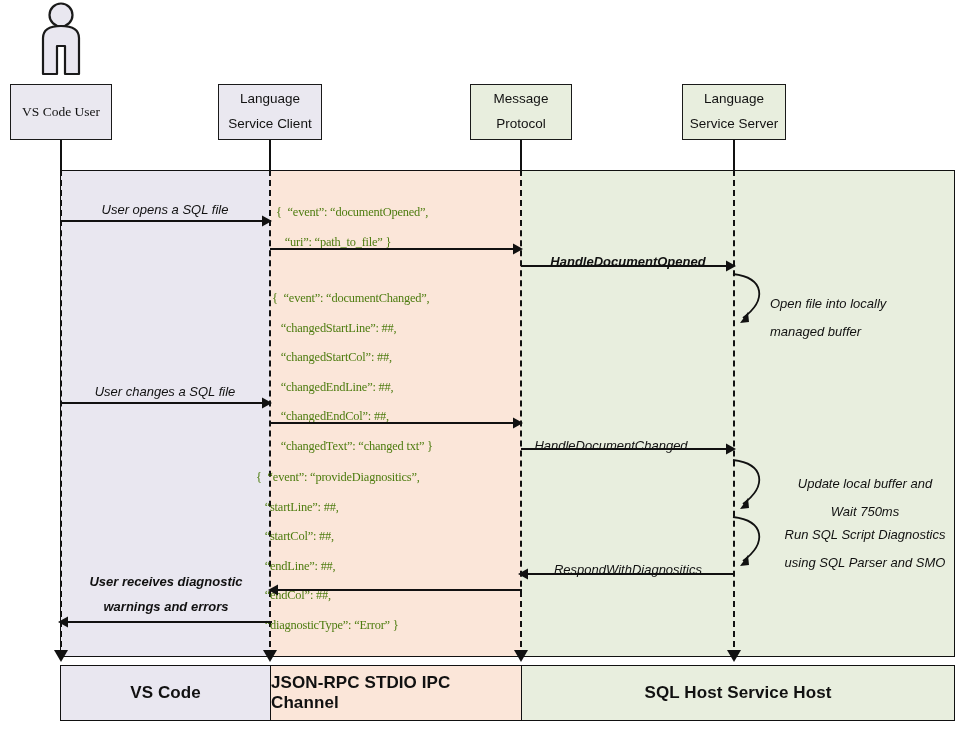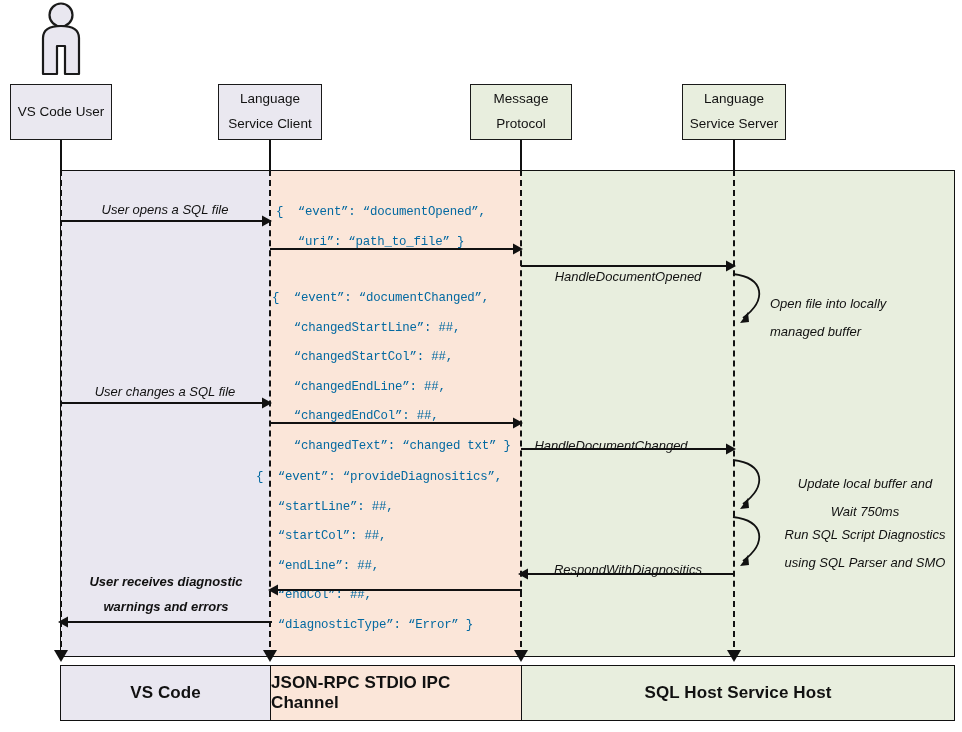--- a/index.html
+++ b/index.html
@@ -24,21 +24,21 @@
     display:flex;
     flex-direction:column;
     align-items:center;
     justify-content:center;
     font-size:13.5px;
     line-height:1.85;
     text-align:center;
     color:#121212;
   }
   .head .l{display:block;white-space:nowrap;}
-  .head.vsc{background:#eae8f0;}
+  .head.vsc{background:#eae8f0;font-family:Liberation Serif, serif;}
   .head.lsc{background:#eae8f0;}
   .head.msg{background:#e8eede;}
   .head.lss{background:#e8eede;}
 
   
   .actor{position:absolute;}
 
   
   .band{position:absolute;box-sizing:border-box;}
   .band-vscode{background:#e9e7f0;}
@@ -66,24 +66,24 @@
     color:#111;
     white-space:nowrap;
     text-align:center;
     line-height:1.9;
   }
   .msglabel.two{white-space:normal;font-weight:bold;}
 
   
   .json{
     position:absolute;
-    font-family:Liberation Mono, monospace;
+    font-family:Liberation Serif, serif;
     font-size:12.4px;
     line-height:2.38;
-    color:#0369a1;
+    color:#4d7c0f;
     white-space:pre;
     letter-spacing:-0.2px;
   }
 
   
   .note{
     position:absolute;
     font-style:italic;
     font-size:13px;
     line-height:2.15;
@@ -168,21 +168,21 @@
   <div class="json" style="left:276px;top:198px;">{  “event”: “documentOpened”,
    “uri”: “path_to_file” }</div>
 
   <div class="abs" style="left:270px;top:242px;width:253px;height:14px;">
     <svg width="253" height="14" viewBox="0 0 253 14">
       <line x1="0" y1="7" x2="243" y2="7" stroke="#111" stroke-width="1.8"></line>
       <polygon points="243,1.5 253,7 243,12.5" fill="#111"></polygon>
     </svg>
   </div>
 
-  <div class="msglabel" style="left:521px;top:265px;width:214px;">HandleDocumentOpened</div>
+  <div class="msglabel" style="left:521px;top:250px;width:214px;font-weight:bold;">HandleDocumentOpened</div>
   <div class="abs" style="left:521px;top:259px;width:215px;height:14px;">
     <svg width="215" height="14" viewBox="0 0 215 14">
       <line x1="0" y1="7" x2="205" y2="7" stroke="#111" stroke-width="1.8"></line>
       <polygon points="205,1.5 215,7 205,12.5" fill="#111"></polygon>
     </svg>
   </div>
 
   <div class="abs" style="left:731px;top:272px;width:46px;height:56px;">
     <svg width="46" height="56" viewBox="0 0 46 56">
       <path d="M2 2 C 34 6, 36 28, 12 46" fill="none" stroke="#111" stroke-width="1.8"></path>

